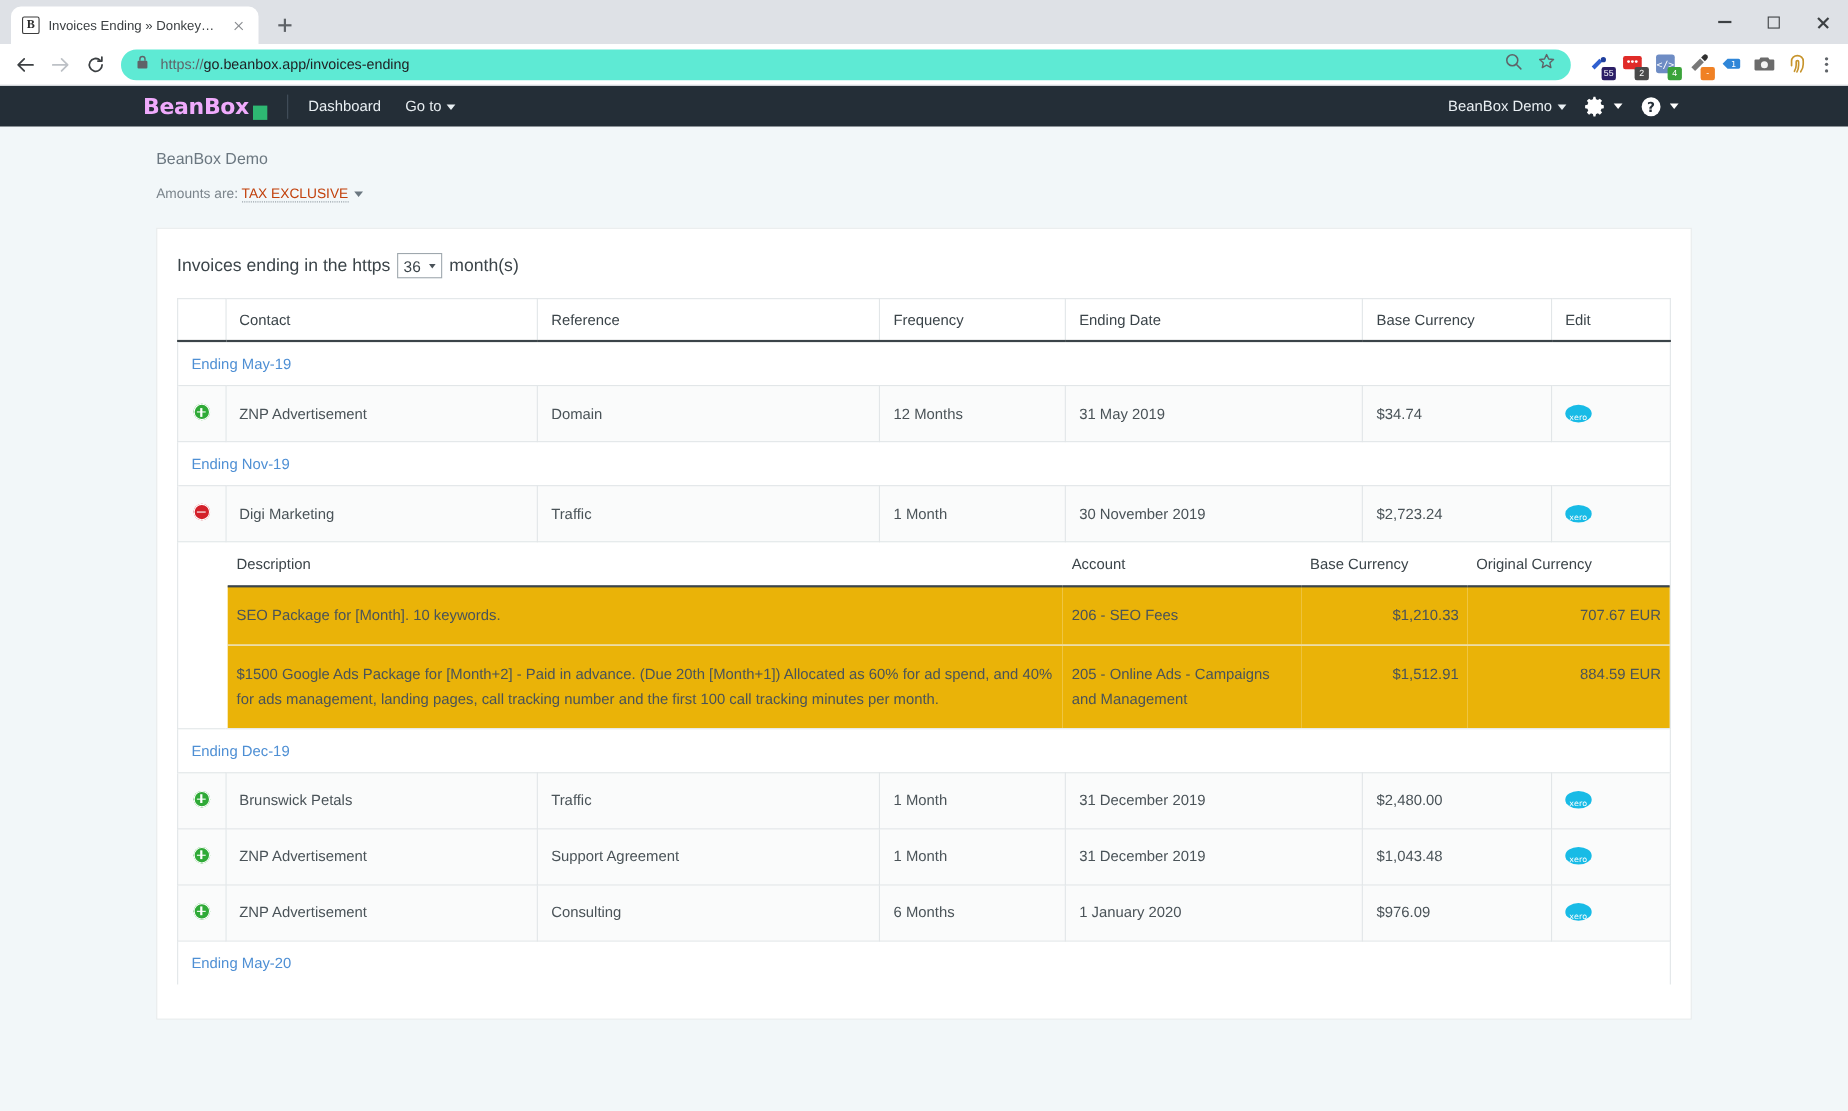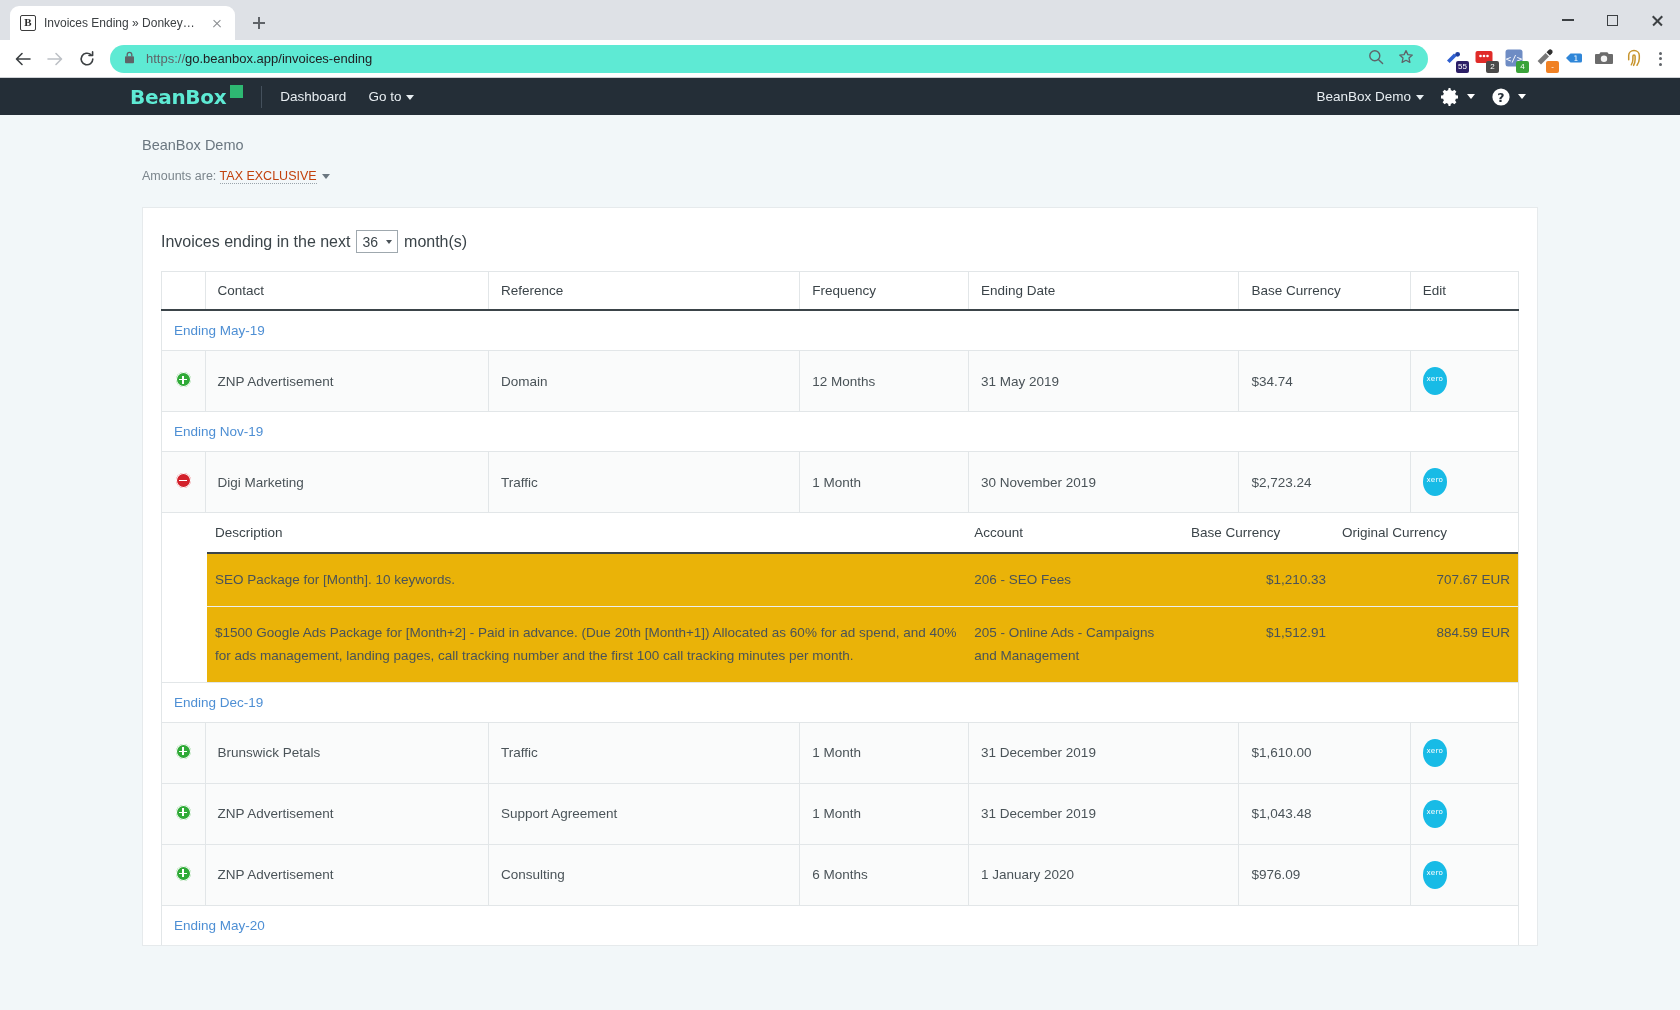--- a/index.html
+++ b/index.html
@@ -93,22 +93,22 @@
   .kebab span { width: 3px; height: 3px; border-radius: 50%; background: #5f6368; display: block; }
 
   
   .page { flex: 1 1 auto; background: #f2f7f9; overflow: hidden; position: relative; }
 
   .appnav {
     height: 37px; background: #242e37; display: flex; align-items: center;
     padding: 0 24px 0 0;
   }
   .nav-inner { width: 1396px; margin: 0 auto; display: flex; align-items: center; height: 37px; }
-  .brand { font-size: 20px; font-weight: bold; color: #5eead4; letter-spacing: -0.3px;
-           display: flex; align-items: flex-start; gap: 3px; font-family: "DejaVu Sans", sans-serif; }
+  .brand { font-size: 20px; font-weight: bold; color: #f0abfc; letter-spacing: -0.3px;
+           display: flex; align-items: flex-end; gap: 3px; font-family: "DejaVu Sans", sans-serif; }
   .brand-sq { width: 13px; height: 13px; background: #2eb872; display: inline-block; margin-left: 1px; }
   .nav-sep { width: 1px; height: 22px; background: #44505c; margin: 0 18px; }
   .nav-link { font-size: 13.5px; color: #e8eef2; margin-right: 22px; }
   .caret { display: inline-block; width: 0; height: 0; border-left: 4px solid transparent;
            border-right: 4px solid transparent; border-top: 5px solid currentColor;
            margin-left: 5px; vertical-align: middle; }
   .nav-right { margin-left: auto; display: flex; align-items: center; gap: 16px; }
   .nav-right .nav-link { margin-right: 0; }
   .icon-btn { color: #ffffff; display: flex; align-items: center; gap: 2px; }
 
@@ -159,21 +159,21 @@
   .exp-ico { width: 15px; height: 15px; border-radius: 50%; display: inline-block;
              position: relative; }
   .exp-plus { background: #2faa37; box-shadow: 0 0 0 1px #ffffff inset; }
   .exp-minus { background: #d3202a; box-shadow: 0 0 0 1px #ffffff inset; }
   .exp-ico::before { content: ''; position: absolute; left: 3.5px; top: 6.8px;
                      width: 8px; height: 1.7px; background: #fff; }
   .exp-plus::after { content: ''; position: absolute; top: 3.5px; left: 6.65px;
                      width: 1.7px; height: 8px; background: #fff; }
 
   .xero {
-    width: 24px; height: 28px; border-radius: 50%; background: #18bbe6;
+    width: 24px; height: 16px; border-radius: 50%; background: #18bbe6;
     color: #ffffff; font-size: 7.2px; text-align: center; line-height: 24px;
     display: inline-block; letter-spacing: .2px; font-family: "DejaVu Sans", sans-serif;
   }
 
   
   tr.detailrow > td { padding: 0 0 0 45px; background: #ffffff; border-top: none; }
   table.det { width: 100%; border-collapse: collapse; table-layout: fixed; }
   table.det th {
     font-size: 13.5px; font-weight: normal; color: #3b4449; text-align: left;
     padding: 12px 8px; border: none; border-bottom: 2px solid #3b4449; background: #fff;
@@ -349,21 +349,21 @@
 
     <div class="content">
       <div class="crumb">BeanBox Demo</div>
       <div class="amounts">
         <span>Amounts are:</span>
         <span class="dotted"><span>TAX EXCLUSIVE</span></span><i class="caret" style="color:#6b7780"></i>
       </div>
 
       <div class="card">
         <div class="card-head">
-          <span>Invoices ending in the next</span>
+          <span>Invoices ending in the https</span>
           <span class="months-select">
               <span>36</span>
               <i class="caret"></i>
             </span>
           <span>month(s)</span>
         </div>
 
         <table class="inv">
           <colgroup>
             <col class="col-exp">
@@ -446,21 +446,21 @@
               </tr>
               <tr class="grouprow">
                 <td colspan="7">Ending Dec-19</td>
               </tr>
               <tr>
                 <td class="c-exp"><span class="exp-ico exp-plus"></span></td>
                 <td>Brunswick Petals</td>
                 <td>Traffic</td>
                 <td>1 Month</td>
                 <td>31 December 2019</td>
-                <td>$1,610.00</td>
+                <td>$2,480.00</td>
                 <td><span class="xero">xero</span></td>
               </tr>
               <tr>
                 <td class="c-exp"><span class="exp-ico exp-plus"></span></td>
                 <td>ZNP Advertisement</td>
                 <td>Support Agreement</td>
                 <td>1 Month</td>
                 <td>31 December 2019</td>
                 <td>$1,043.48</td>
                 <td><span class="xero">xero</span></td>

